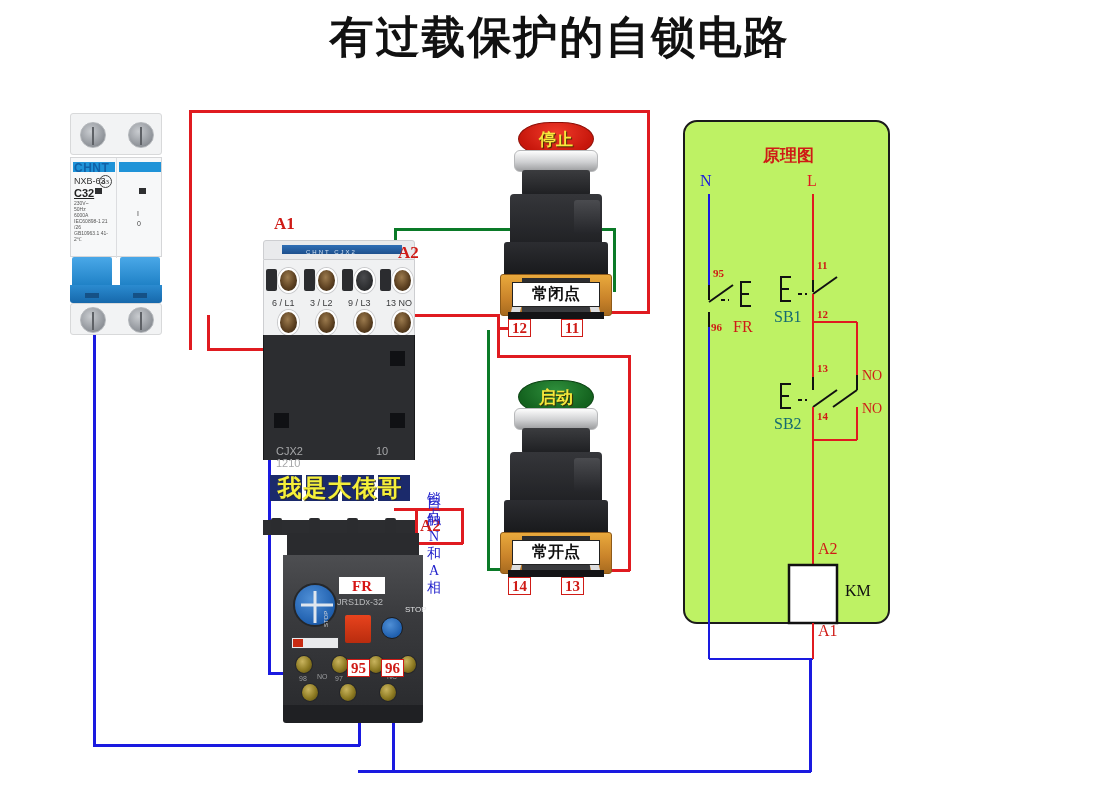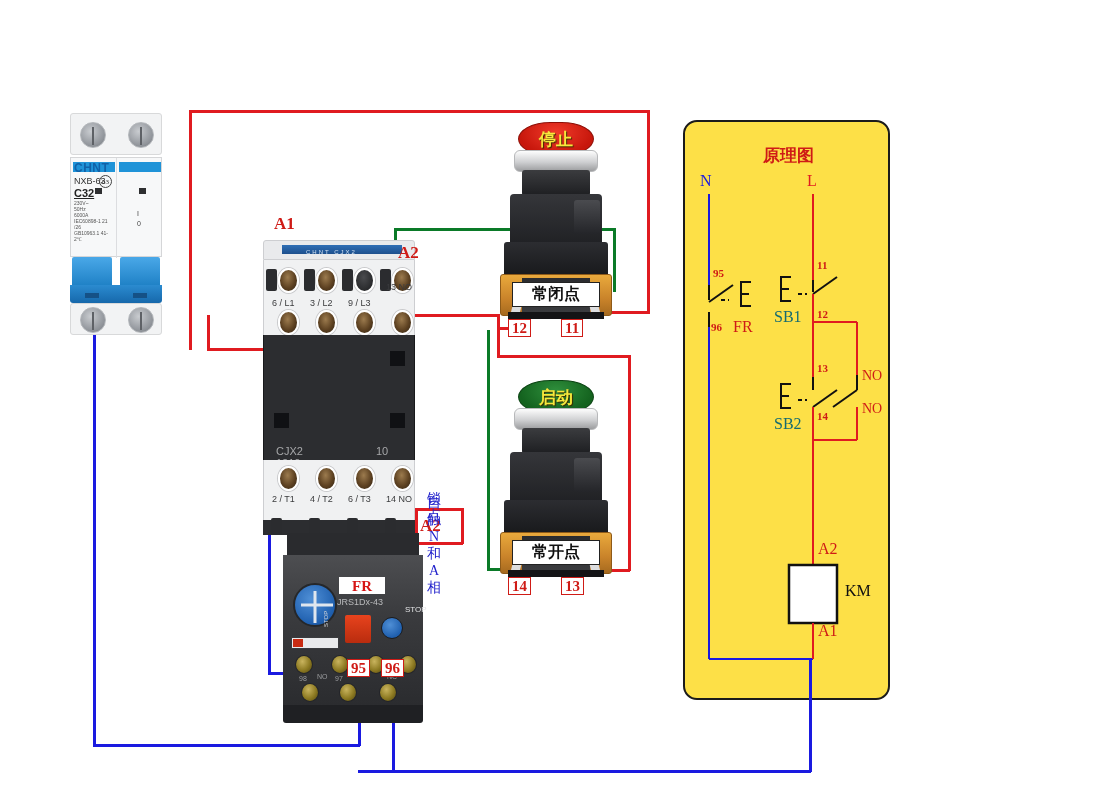--- a/index.html
+++ b/index.html
@@ -173,36 +173,37 @@
   
   .numtag { position:absolute; background:#ffffff; border:1px solid #cf1b16;
             font-family:"Liberation Serif",serif; font-weight:bold; font-size:15px;
             color:#cf1b16; padding:0 3px; line-height:16px; }
   .plainlbl { position:absolute; font-family:"Liberation Serif",serif; font-weight:bold;
             font-size:17px; color:#cf1b16; }
   .vert-note{ position:absolute; width:18px; font-family:"Liberation Serif",serif;
             font-size:14px; color:#2222cc; line-height:17px; text-align:center; }
 
   
-  #schematic { position:absolute; left:683px; top:120px; width:207px; height:580px;
-            border:2px solid #1b1b1b; border-radius:14px; background:#fde047; }
+  #schematic { position:absolute; left:683px; top:120px; width:207px; height:504px;
+            border:2px solid #1b1b1b; border-radius:14px; background:#bef264; }
   #sch-title{ position:absolute; left:0; top:22px; width:207px; text-align:center;
             font-family:"Liberation Sans",sans-serif; font-weight:bold; font-size:17px; color:#cf1b16; }
   .sch-lbl  { position:absolute; font-family:"Liberation Serif",serif; font-size:16px; }
   .sch-num  { position:absolute; font-family:"Liberation Serif",serif; font-weight:bold;
             font-size:11px; color:#cf1b16; }
   .sch-name { position:absolute; font-family:"Liberation Serif",serif; font-size:16px; color:#156b70; }
   .sch-no   { position:absolute; font-family:"Liberation Serif",serif; font-size:14px; color:#cf1b16; }
   .sch-km   { position:absolute; font-family:"Liberation Serif",serif; font-size:16px; color:#111; }
 </style>
 </head>
 <body>
 
 <div id="page">
 
+  <div id="title">有过载保护的自锁电路</div>
 
   <div class="wire wv red" style="left:207px; top:315px; height:36px;"></div>
   <div class="wire wh red" style="left:207px; top:348px; width:183px;"></div>
   <div class="wire wv red" style="left:189px; top:110px; height:240px;"></div>
   <div class="wire wh red" style="left:189px; top:110px; width:461px;"></div>
   <div class="wire wv red" style="left:647px; top:110px; height:203px;"></div>
   <div class="wire wh red" style="left:600px; top:311px; width:50px;"></div>
 
   <div class="wire wh red" style="left:396px; top:314px; width:104px;"></div>
   <div class="wire wv red" style="left:497px; top:314px; height:15px;"></div>
@@ -285,21 +286,21 @@
       <div class="scrw" style="left:52px; top:8px;"></div>
       <div class="scrw" style="left:90px; top:8px; background:radial-gradient(ellipse at 45% 35%,#4a4b4e,#1a1b1d);"></div>
       <div class="scrw" style="left:128px; top:8px;"></div>
       <div class="ct-blk" style="left:2px;  top:9px;"></div>
       <div class="ct-blk" style="left:40px; top:9px;"></div>
       <div class="ct-blk" style="left:78px; top:9px;"></div>
       <div class="ct-blk" style="left:116px;top:9px;"></div>
       <div class="ct-lbl" style="left:8px;  top:38px;">6 / L1</div>
       <div class="ct-lbl" style="left:46px; top:38px;">3 / L2</div>
       <div class="ct-lbl" style="left:84px; top:38px;">9 / L3</div>
-      <div class="ct-lbl" style="left:122px;top:22px;text-align:center;">13 NO</div>
+      <div class="ct-lbl" style="left:122px;top:38px;text-align:center;">13 NO</div>
       <div class="scrw" style="left:14px; top:50px;"></div>
       <div class="scrw" style="left:52px; top:50px;"></div>
       <div class="scrw" style="left:90px; top:50px;"></div>
       <div class="scrw" style="left:128px;top:50px;"></div>
     </div>
     <div class="ct-mid">
       <div class="ct-model">
         <span>CJX2</span><br>
         <span>1210</span>
       </div>
@@ -308,30 +309,20 @@
       <div class="ct-sqr" style="left:126px;top:78px;"></div>
       <div class="ct-sqr" style="left:126px;top:16px;"></div>
       <div class="ct-bluepad" style="left:6px;  width:32px;"></div>
       <div class="ct-bluepad" style="left:42px; width:32px;"></div>
       <div class="ct-bluepad" style="left:78px; width:32px;"></div>
       <div class="ct-bluepad" style="left:114px;width:32px;"></div>
       <div class="ct-wm">我是大俵哥</div>
       <div class="ct-kmplate"></div>
       <div class="ct-km">KM</div>
     </div>
-    <div class="ct-lower">
-      <div class="scrw" style="left:14px; top:6px;"></div>
-      <div class="scrw" style="left:52px; top:6px;"></div>
-      <div class="scrw" style="left:90px; top:6px;"></div>
-      <div class="scrw" style="left:128px;top:6px;"></div>
-      <div class="ct-lbl" style="left:8px;  top:34px;">2 / T1</div>
-      <div class="ct-lbl" style="left:46px; top:34px;">4 / T2</div>
-      <div class="ct-lbl" style="left:84px; top:34px;">6 / T3</div>
-      <div class="ct-lbl" style="left:122px;top:34px;">14 NO</div>
-    </div>
     <div class="ct-feet">
       <div class="ct-blk" style="left:8px;  top:-2px; height:16px;"></div>
       <div class="ct-blk" style="left:46px; top:-2px; height:16px;"></div>
       <div class="ct-blk" style="left:84px; top:-2px; height:16px;"></div>
       <div class="ct-blk" style="left:122px;top:-2px; height:16px;"></div>
     </div>
   </div>
 
   <div class="plainlbl" style="left:274px; top:214px;">A1</div>
   <div class="plainlbl" style="left:398px; top:243px;">A2</div>
@@ -351,21 +342,21 @@
       <div>点</div>
     </div>
   </div>
 
   <div id="relay">
     <div class="fr-top"></div>
     <div class="fr-body">
       <div class="fr-dial"></div>
       <div class="fr-plate"></div>
       <div class="fr-frtxt">FR</div>
-      <div class="fr-model">JRS1Dx-43</div>
+      <div class="fr-model">JRS1Dx-32</div>
       <div class="fr-redbtn"></div>
       <div class="fr-bluebtn"></div>
       <div class="fr-auto">STOP</div>
       <div class="fr-strip"></div>
       <div class="fr-stripred"></div>
       <div class="fr-stop">STOP</div>
       <div class="fr-scrw" style="left:12px; top:100px;"></div>
       <div class="fr-scrw" style="left:48px; top:100px;"></div>
       <div class="fr-scrw" style="left:84px; top:100px;"></div>
       <div class="fr-scrw" style="left:116px;top:100px;"></div>

